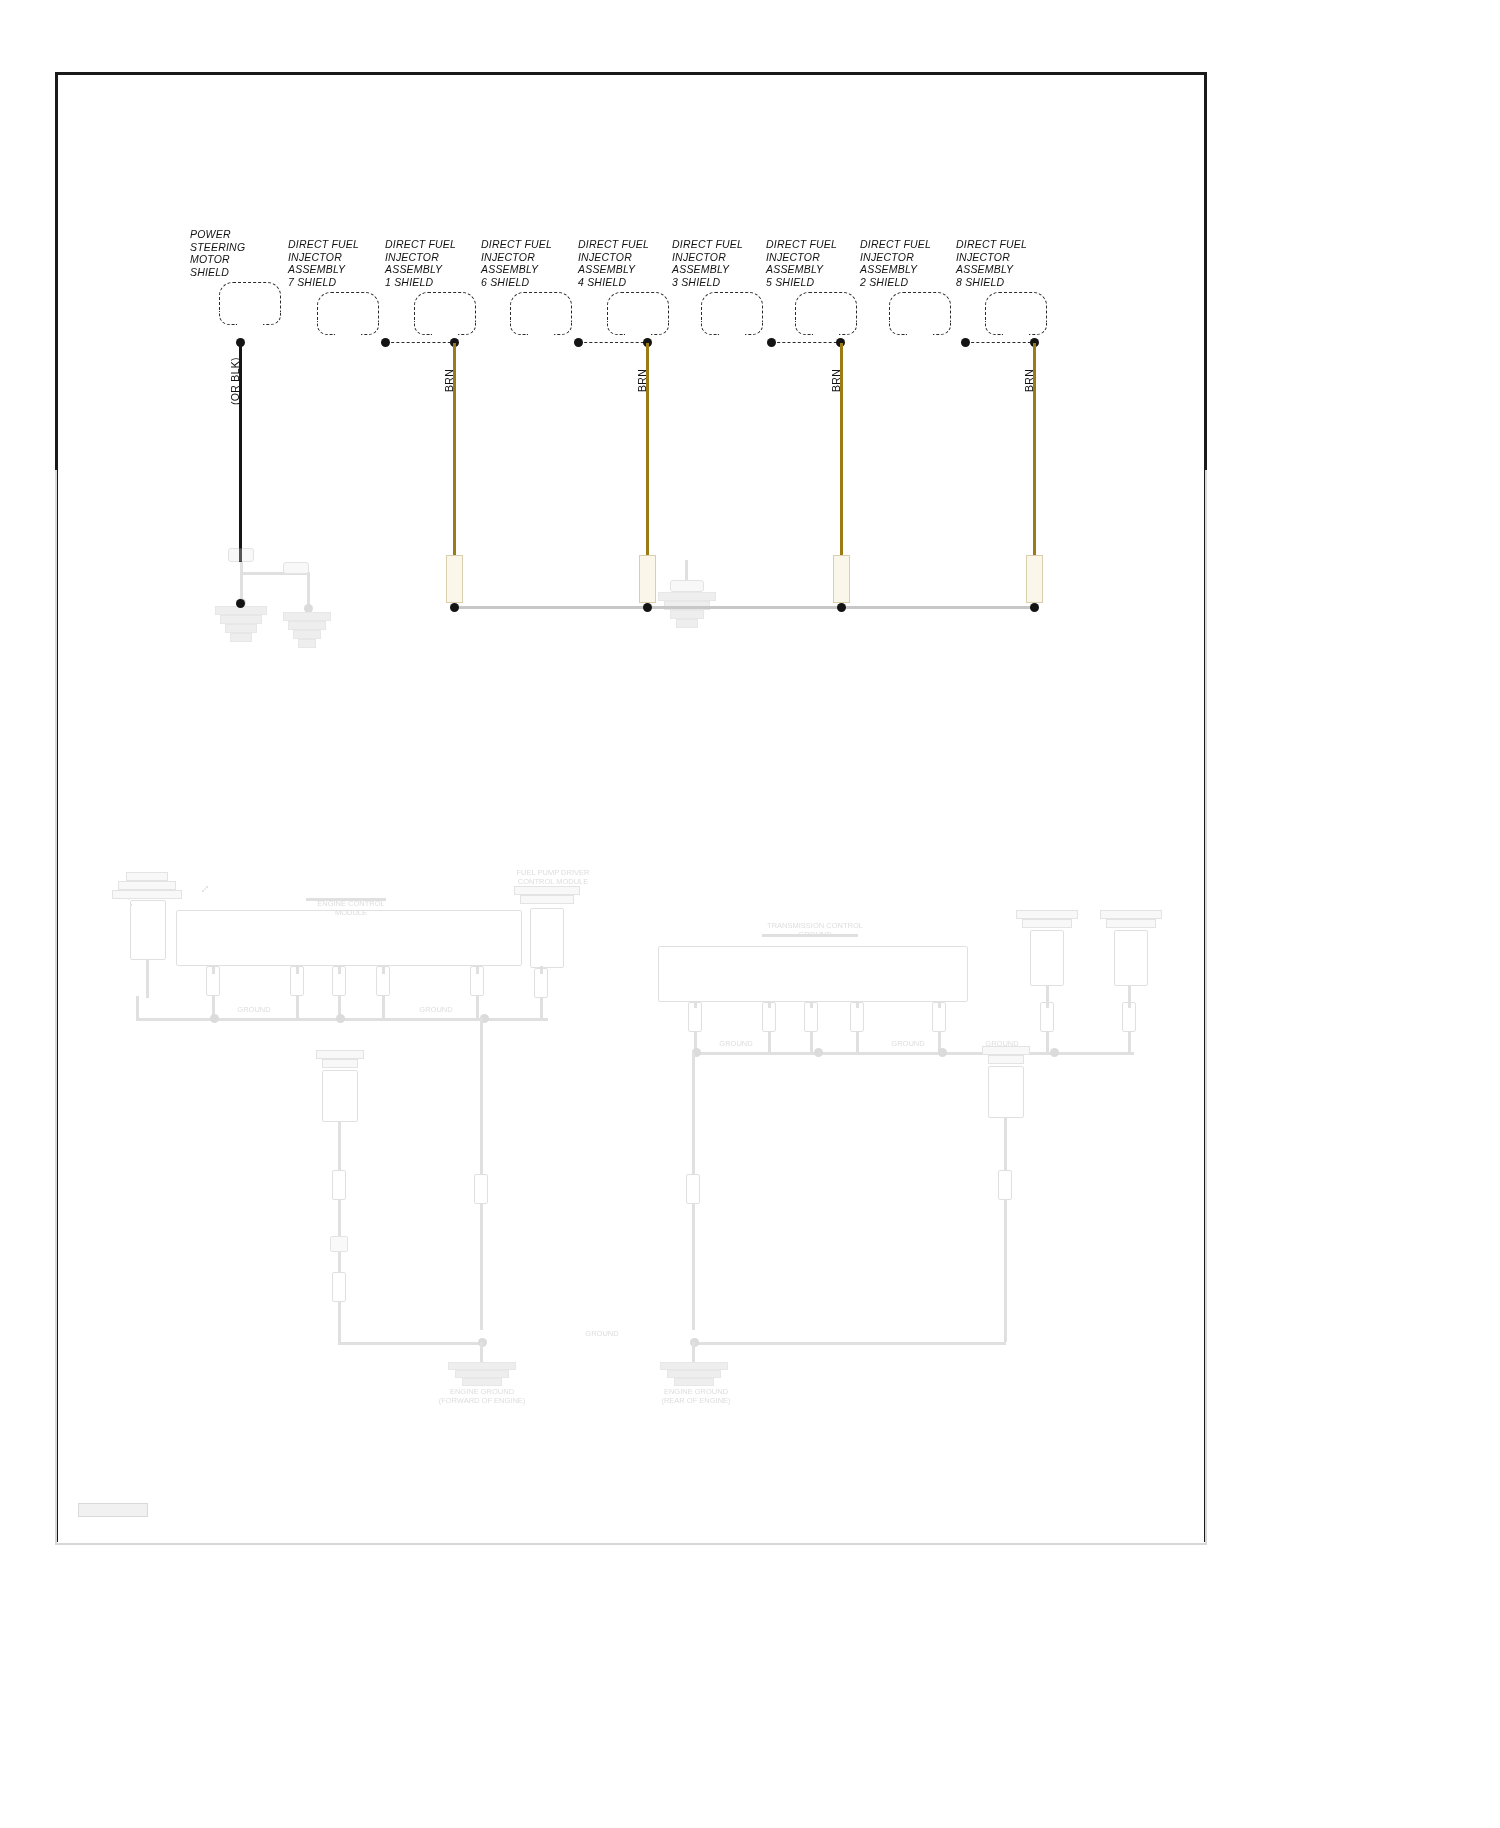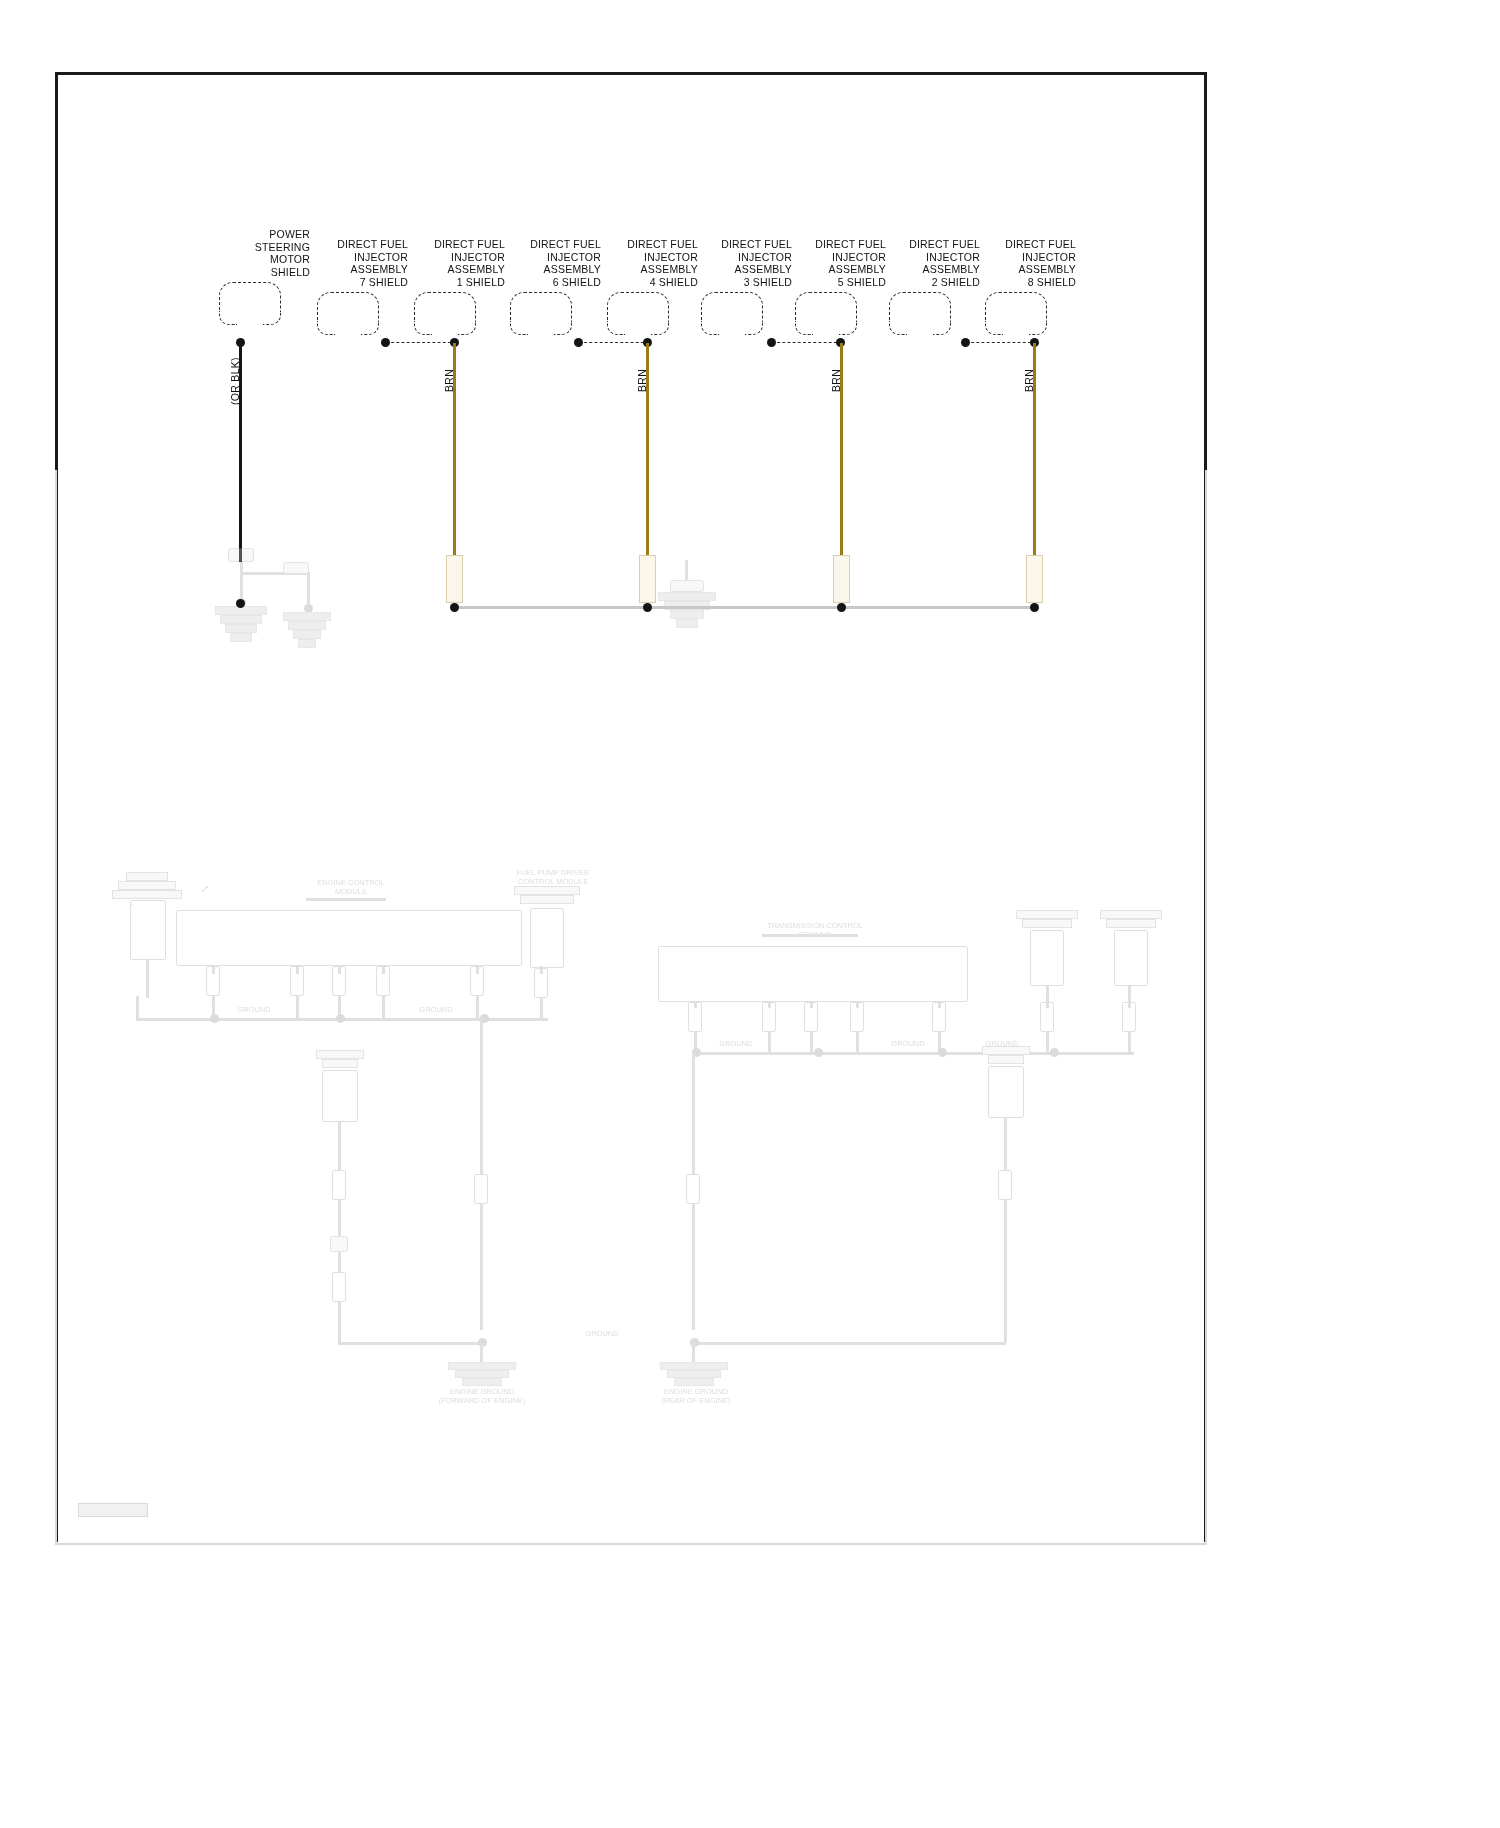--- a/index.html
+++ b/index.html
@@ -44,22 +44,23 @@
     border-left: 2px solid #d8d8d8;
     border-right: 2px solid #d8d8d8;
     border-bottom: 2px solid #d8d8d8;
     box-sizing: border-box;
     pointer-events: none;
   }
 
   
   .shield-block {
     position: absolute;
-    text-align: right;
+    text-align: left;
     width: 120px;
+    font-style: italic;
   }
   .shield-label {
     font-size: 10.5px;
     line-height: 12.5px;
     color: #111111;
     letter-spacing: 0.2px;
     white-space: pre-line;
   }
   
   .shield-capsule {
@@ -399,21 +400,21 @@
 
   <div class="faded" style="left:110px; top:860px; width:1060px; height:650px;">
 
     <div class="f-conn" style="left:16px; top:12px; width:42px; height:9px;"></div>
     <div class="f-conn" style="left:8px; top:21px; width:58px; height:9px;"></div>
     <div class="f-conn" style="left:2px; top:30px; width:70px; height:9px;"></div>
     <div class="f-box" style="left:20px; top:40px; width:36px; height:60px;"></div>
     <div class="f-line" style="left:36px; top:100px; width:3px; height:38px;"></div>
 
     <div class="f-box" style="left:66px; top:50px; width:346px; height:56px;"></div>
-    <div class="f-text" style="left:196px; top:19px; width:90px;">ENGINE CONTROL
+    <div class="f-text" style="left:196px; top:40px; width:90px;">ENGINE CONTROL
 MODULE</div>
     <div class="f-line" style="left:196px; top:38px; width:80px; height:3px;"></div>
 
     <div class="f-box" style="left:420px; top:48px; width:34px; height:60px;"></div>
     <div class="f-conn" style="left:404px; top:26px; width:66px; height:9px;"></div>
     <div class="f-conn" style="left:410px; top:35px; width:54px; height:9px;"></div>
     <div class="f-text" style="left:396px; top:9px; width:94px;">FUEL PUMP DRIVER
 CONTROL MODULE</div>
 
     <div class="f-line" style="left:100px; top:106px; width:3px; height:26px;"></div>

